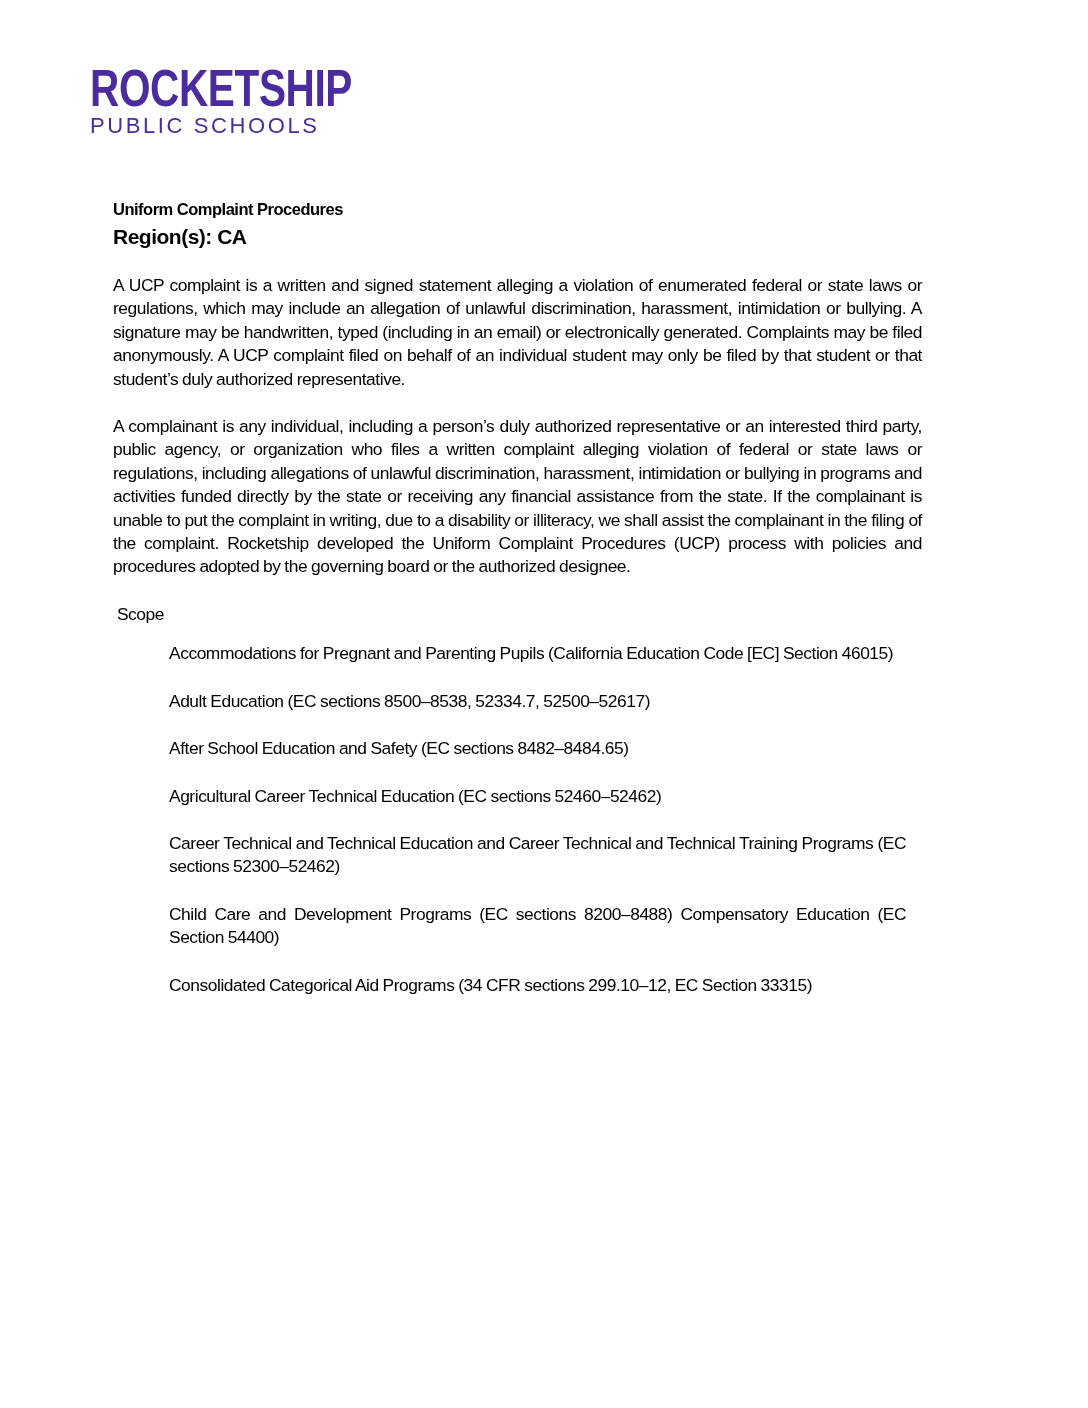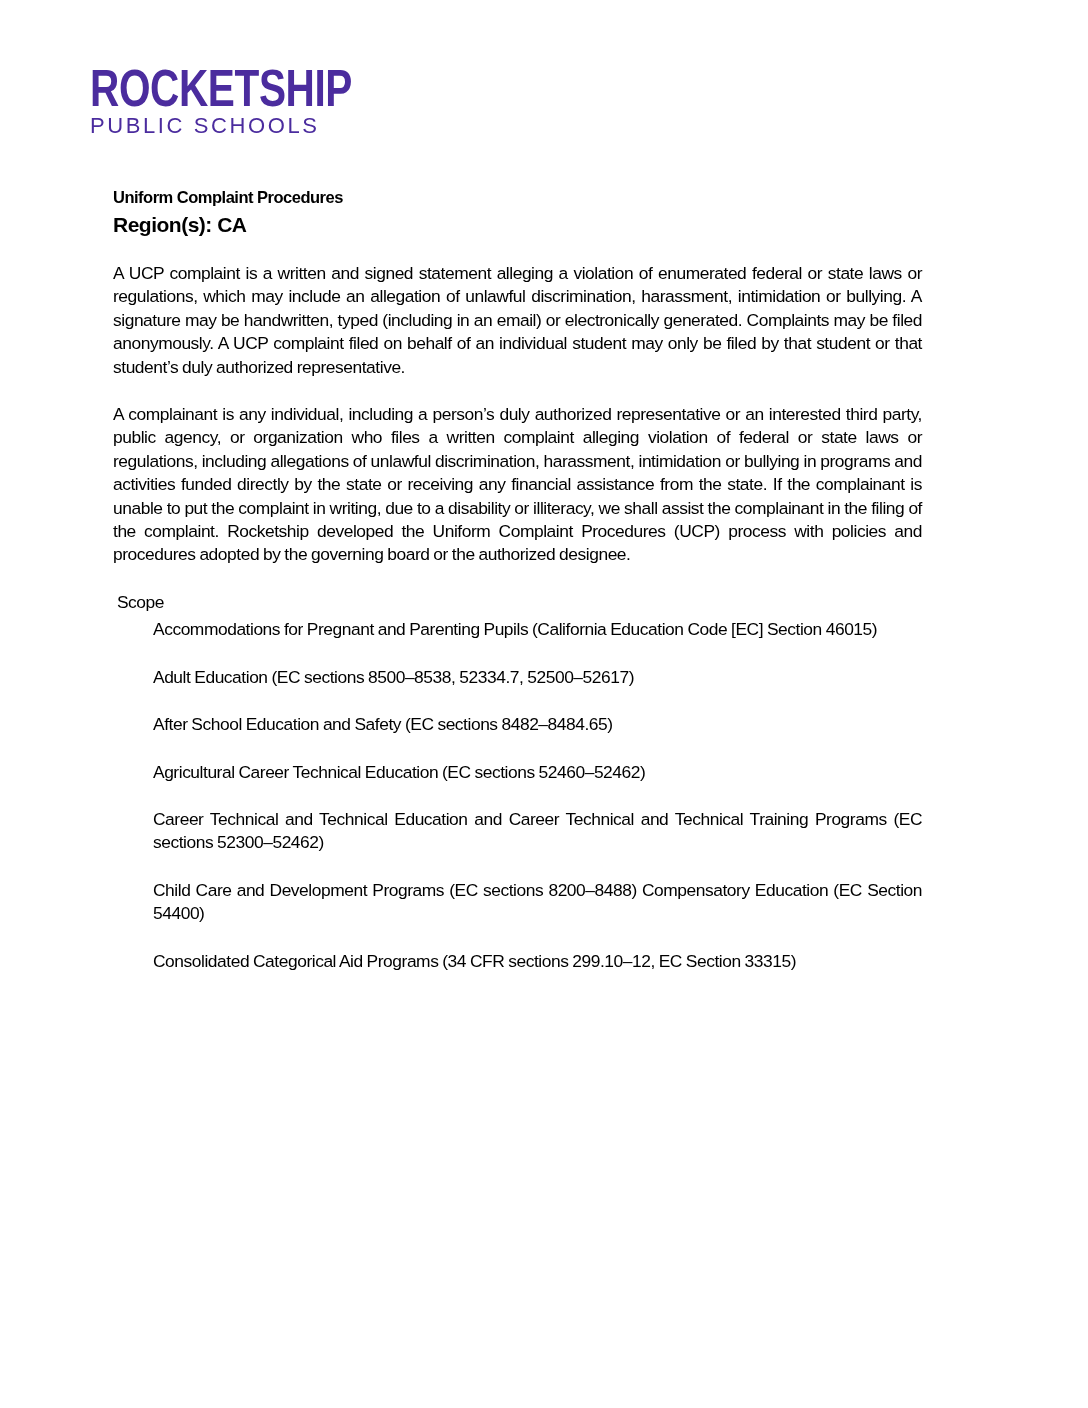--- a/index.html
+++ b/index.html
@@ -38,21 +38,21 @@
       color: #4b2c9e;
       font-family: "Liberation Sans", sans-serif;
       font-size: 22px;
       line-height: 24px;
       letter-spacing: 2.6px;
       white-space: nowrap;
     }
     .content {
       position: absolute;
       left: 113px;
-      top: 184px;
+      top: 196px;
       width: 809px;
       font-family: "Liberation Sans", sans-serif;
       font-size: 17.4px;
       line-height: 23.4px;
     }
     .heading {
       font-weight: bold;
       font-size: 16.5px;
       letter-spacing: -0.5px;
       margin: 0;
@@ -74,21 +74,21 @@
       letter-spacing: -0.5px;
     }
     .scope-intro {
       margin: 0 0 24px 0;
       text-align: justify;
       letter-spacing: -0.45px;
       word-spacing: -0.5px;
     }
     .program-list {
       list-style: none;
-      margin: 0;
+      margin: 16px;
       padding: 0 0 0 40px;
     }
     .program-item {
       margin: 0 0 24px 0;
       text-align: justify;
       letter-spacing: -0.45px;
       word-spacing: -0.5px;
     }
   </style>
 </head>

